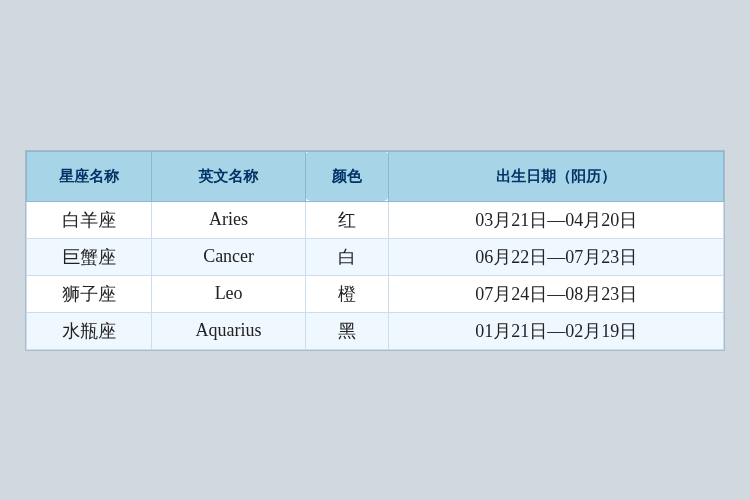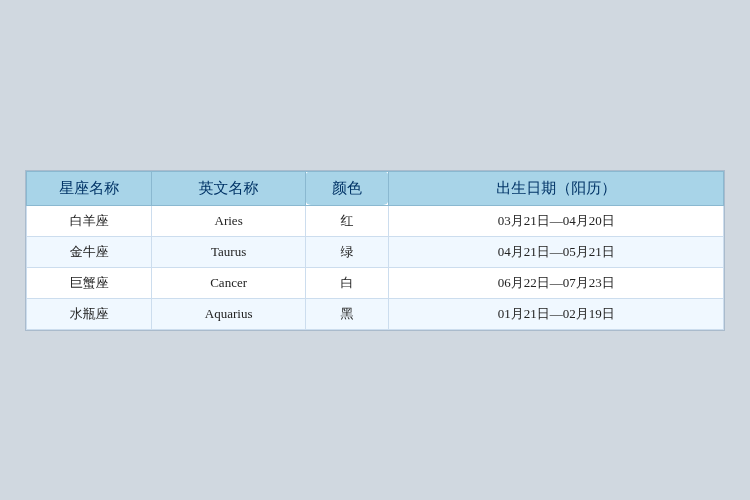--- a/index.html
+++ b/index.html
@@ -28,42 +28,42 @@
     table {
       width: 100%;
       border-collapse: collapse;
     }
 
     thead tr {
       background-color: #a8d4e8;
     }
 
     thead th {
-      padding: 7px 10px;
+      padding: 15px 10px;
       border: 1px solid #8ab8d0;
       text-align: center;
-      font-weight: normal;
+      font-weight: bold;
       color: #003366;
       font-size: 15px;
     }
 
     tbody tr {
       background-color: #ffffff;
     }
 
     tbody tr:nth-child(even) {
       background-color: #f0f8ff;
     }
 
     tbody td {
       padding: 6px 10px;
       border: 1px solid #ccddee;
       text-align: center;
       color: #222222;
-      font-size: 13px;
+      font-size: 18px;
     }
 
     .col-chinese { width: 18%; }
     .col-english { width: 22%; }
     .col-color   { width: 12%; border-radius: 6px; }
     .col-date    { width: 48%; }
   </style>
 </head>
 <body>
 
@@ -78,30 +78,30 @@
       </tr>
     </thead>
     <tbody id="table-body">
     <tr>
           <td>白羊座</td>
           <td>Aries</td>
           <td>红</td>
           <td>03月21日—04月20日</td>
         </tr>
         <tr>
-          <td>金牛座</td>
-          <td>Taurus</td>
-          <td>绿</td>
-          <td>04月21日—05月21日</td>
-        </tr>
-        <tr>
           <td>巨蟹座</td>
           <td>Cancer</td>
           <td>白</td>
           <td>06月22日—07月23日</td>
+        </tr>
+        <tr>
+          <td>狮子座</td>
+          <td>Leo</td>
+          <td>橙</td>
+          <td>07月24日—08月23日</td>
         </tr>
         <tr>
           <td>水瓶座</td>
           <td>Aquarius</td>
           <td>黑</td>
           <td>01月21日—02月19日</td>
         </tr>
       </tbody>
   </table>
 </div>

